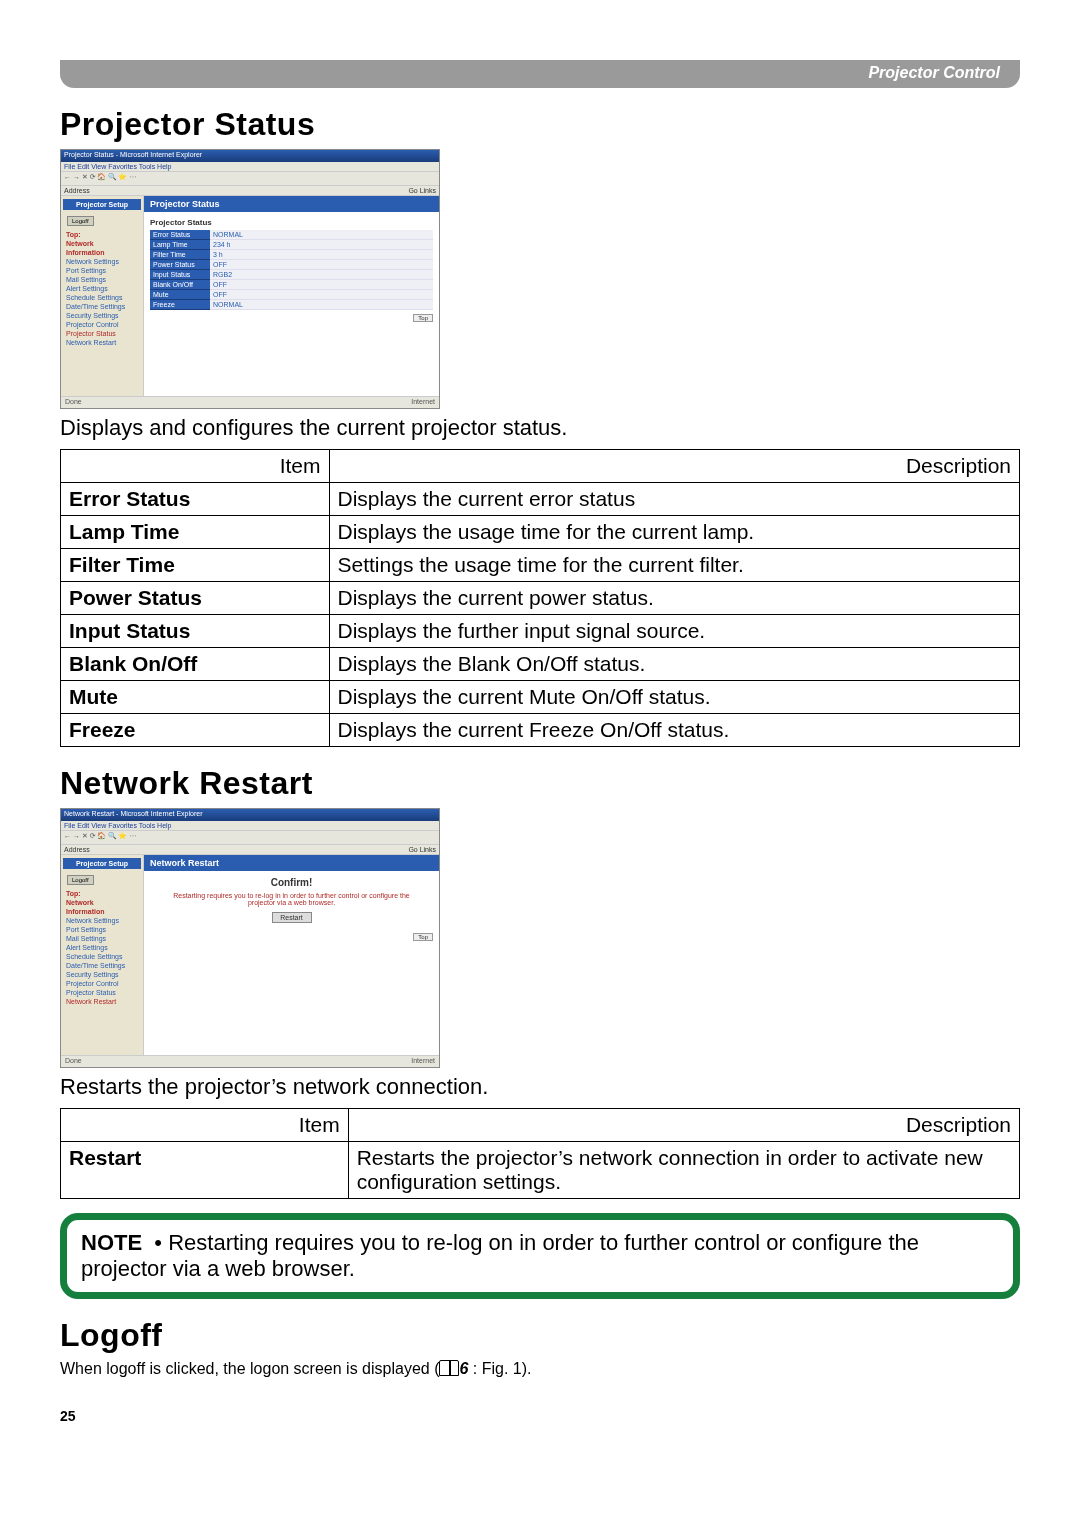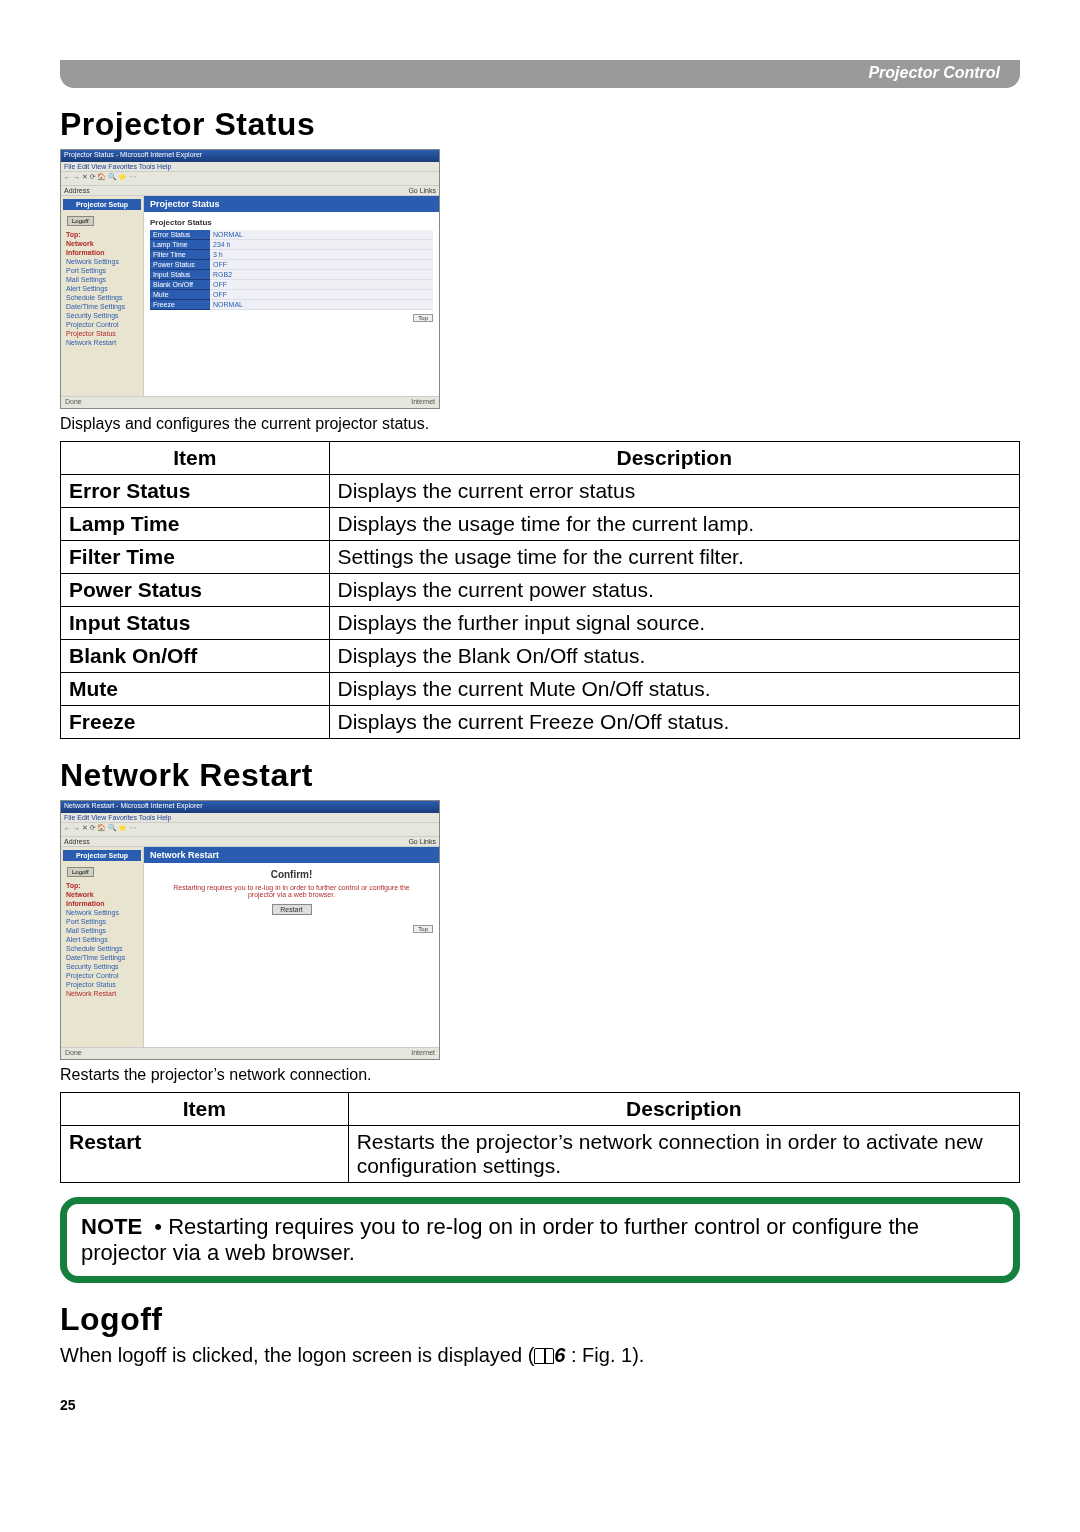--- a/index.html
+++ b/index.html
@@ -28,21 +28,21 @@
     font-style: italic;
   }
   h1.section-title {
     font-family: Arial, sans-serif;
     font-weight: 900;
     font-size: 32px;
     margin: 18px 0 6px 0;
     letter-spacing: 0.5px;
   }
   .intro-text {
-    font-size: 16px;
+    font-size: 22px;
     margin: 6px 0 8px 0;
   }
   .screenshot {
     width: 380px;
     height: 260px;
     background: #e6e6dc;
     border: 1px solid #888;
     position: relative;
     margin: 2px 0 4px 0;
     font-size: 8px;
@@ -194,37 +194,37 @@
     margin: 4px 0 10px 0;
   }
   table.desc-table th, table.desc-table td {
     border: 1px solid #000;
     padding: 4px 8px;
     font-size: 21px;
     text-align: left;
     vertical-align: top;
   }
   table.desc-table th {
-    font-weight: bold;
-    text-align: center;
+    font-weight: normal;
+    text-align: right;
   }
   table.desc-table td.item {
     font-weight: bold;
     width: 28%;
   }
   table.desc-table.narrow td.item { width: 30%; }
   .note-box {
     border: 7px solid #15803d;
     border-radius: 18px;
     padding: 10px 14px;
     font-size: 22px;
     margin: 14px 0 10px 0;
   }
   .note-box b { font-weight: 900; }
-  .logoff-text { font-size: 20px; margin-top: 6px; }
+  .logoff-text { font-size: 16px; margin-top: 6px; }
   .book-icon {
     display: inline-block;
     width: 20px; height: 16px;
     border: 1.5px solid #000;
     border-radius: 2px 2px 0 0;
     position: relative;
     vertical-align: -2px;
   }
   .book-icon::after {
     content: "";

